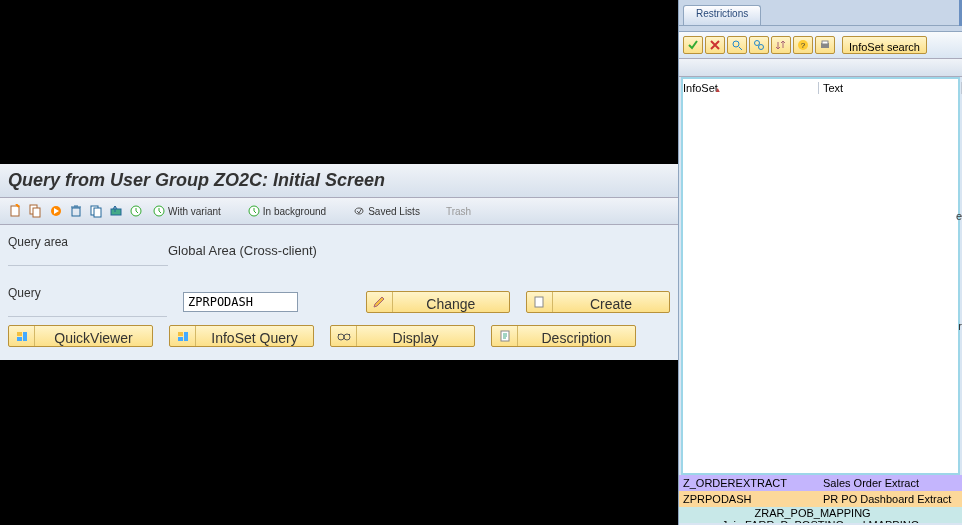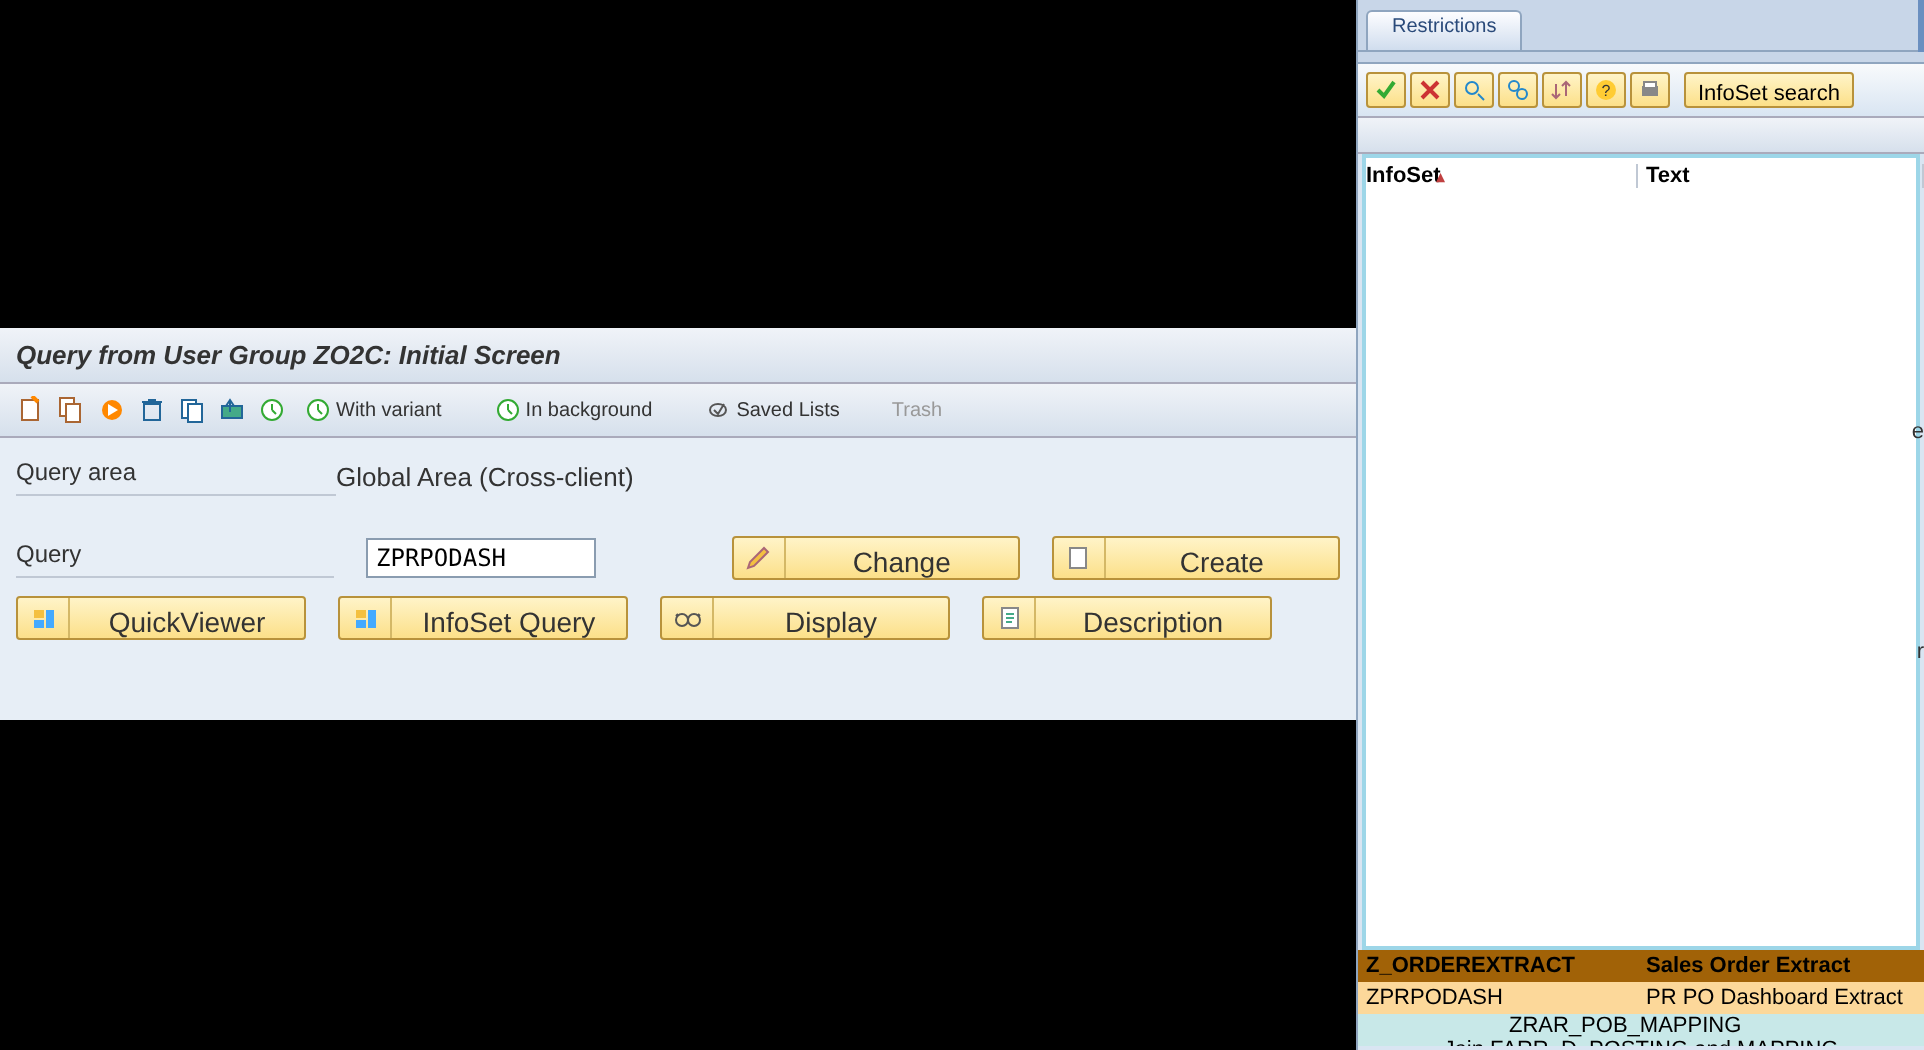--- a/index.html
+++ b/index.html
@@ -1,29 +1,29 @@
 <!DOCTYPE html>
 <html><head>
   <meta charset="utf-8">
   <style>
     * { box-sizing: border-box; margin: 0; padding: 0; font-family: Arial, sans-serif; }
     body { width: 962px; height: 525px; background: #000; position: relative; overflow: hidden; }
     
     .main-panel { position: absolute; left: 0; top: 164px; width: 678px; height: 196px; background: #e7eef6; }
     .title-bar { background: linear-gradient(#f0f3f8, #d6e0ec); padding: 6px 8px; border-bottom: 1px solid #aab; }
-    .title-bar h1 { font-size: 13px; font-style: italic; font-weight: bold; color: #333; }
+    .title-bar h1 { font-size: 18px; font-style: italic; font-weight: bold; color: #333; }
     .toolbar { background: linear-gradient(#f0f3f8, #d6e0ec); padding: 4px 8px; border-bottom: 1px solid #aab; display: flex; align-items: center; gap: 4px; }
     .tb-icon { width: 16px; height: 16px; display: inline-flex; align-items: center; justify-content: center; }
     .tb-item { display: inline-flex; align-items: center; gap: 2px; font-size: 10px; color: #333; padding: 2px 4px; cursor: pointer; }
     .tb-item.disabled { color: #999; }
     .tb-spacer { width: 10px; }
     
     .content { padding: 10px 8px; }
     .row { display: flex; align-items: center; margin-bottom: 8px; }
-    .label { font-size: 12px; color: #333; width: 160px; border-bottom: 1px solid #c0c8d4; padding-bottom: 4px; }
+    .label { font-size: 12px; color: #333; width: 160px; border-bottom: 1px solid #c0c8d4; padding-bottom: 16px; }
     .value-text { font-size: 13px; color: #333; }
     .input-field { width: 115px; height: 20px; border: 1px solid #8a9cb0; background: #fff; font-size: 12px; padding: 0 4px; font-family: monospace; }
     
     .btn { display: inline-flex; align-items: flex-end; height: 22px; background: linear-gradient(#fff4c8, #fce089); border: 1px solid #b8923b; border-radius: 2px; font-size: 14px; color: #333; cursor: pointer; width: 145px; overflow: hidden; }
     .btn-icon { width: 26px; height: 100%; display: flex; align-items: center; justify-content: center; border-right: 1px solid #d4b866; }
     .btn-label { flex: 1; text-align: center; }
     .row-gap { gap: 16px; }
     .row2 { display: flex; gap: 16px; margin-top: 8px; }
     
     .side-panel { position: absolute; left: 678px; top: 0; width: 284px; height: 525px; background: #d9e5f2; border-left: 1px solid #8fa5bf; }
@@ -31,30 +31,30 @@
     .tab { height: 20px; padding: 2px 12px; font-size: 10px; background: linear-gradient(#fdfdff, #d0ddee); border: 1px solid #8fa5bf; border-bottom: none; border-radius: 3px 3px 0 0; color: #2a4a7a; cursor: pointer; }
     .corner { position: absolute; right: 0; top: 0; width: 3px; height: 26px; background: #6a8fc0; }
     .divider-h { height: 6px; background: #c8d6e8; border-bottom: 1px solid #8fa5bf; }
     
     .mini-toolbar { display: flex; align-items: center; gap: 2px; padding: 4px; background: linear-gradient(#f8fafc, #d9e5f2); border-bottom: 1px solid #aab; }
     .mini-btn { width: 20px; height: 18px; background: linear-gradient(#fff4c8, #fce089); border: 1px solid #b8923b; border-radius: 2px; display: flex; align-items: center; justify-content: center; cursor: pointer; }
     .mini-btn.wide { width: auto; padding: 0 6px; gap: 3px; flex-direction: column; }
     .mini-btn-text { font-size: 11px; }
     
     .list-header { display: flex; background: linear-gradient(#f0f3f8, #d6e0ec); border-bottom: 1px solid #aab; height: 18px; align-items: center; }
-    .list-header .col { font-size: 11px; font-weight: bold; padding: 0 4px; border-right: 1px solid #c0c8d4; margin-top: 40px; }
+    .list-header .col { font-size: 11px; font-weight: normal; padding: 0 4px; border-right: 1px solid #c0c8d4; margin-top: 40px; }
     .col1 { width: 140px; }
     .col2 { flex: 1; }
     .sort-ind { color: #c04040; font-size: 8px; margin-left: -2px; }
     
     .list-body { background: #fff; border: 2px solid #9dd6e8; height: 398px; overflow: auto; margin: 0 2px; }
     .list-rows { }
     .list-row { display: flex; height: 16px; align-items: center; font-size: 11px; }
     .list-row .cell { padding: 0 4px; white-space: nowrap; overflow: hidden; }
-    .list-row.r0 { background: #a16207; font-weight: bold; }
+    .list-row.r0 { background: #c4b5fd; }
     .list-row.r1 { background: #fcd89a; }
     .list-row.r2 { background: #c8e8e8; flex-direction: column; }
     
     .edge-text { position: absolute; font-size: 11px; color: #333; right: 0; }
     
     svg { display: block; }
   </style>
 </head>
 <body>
 

